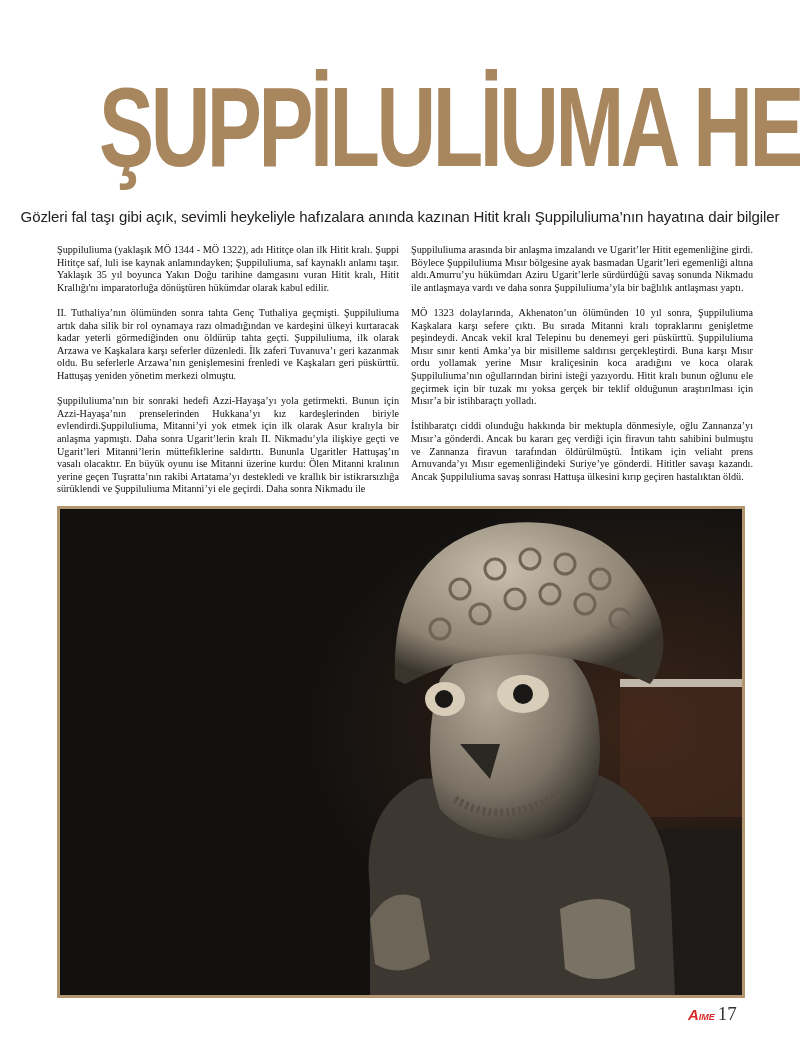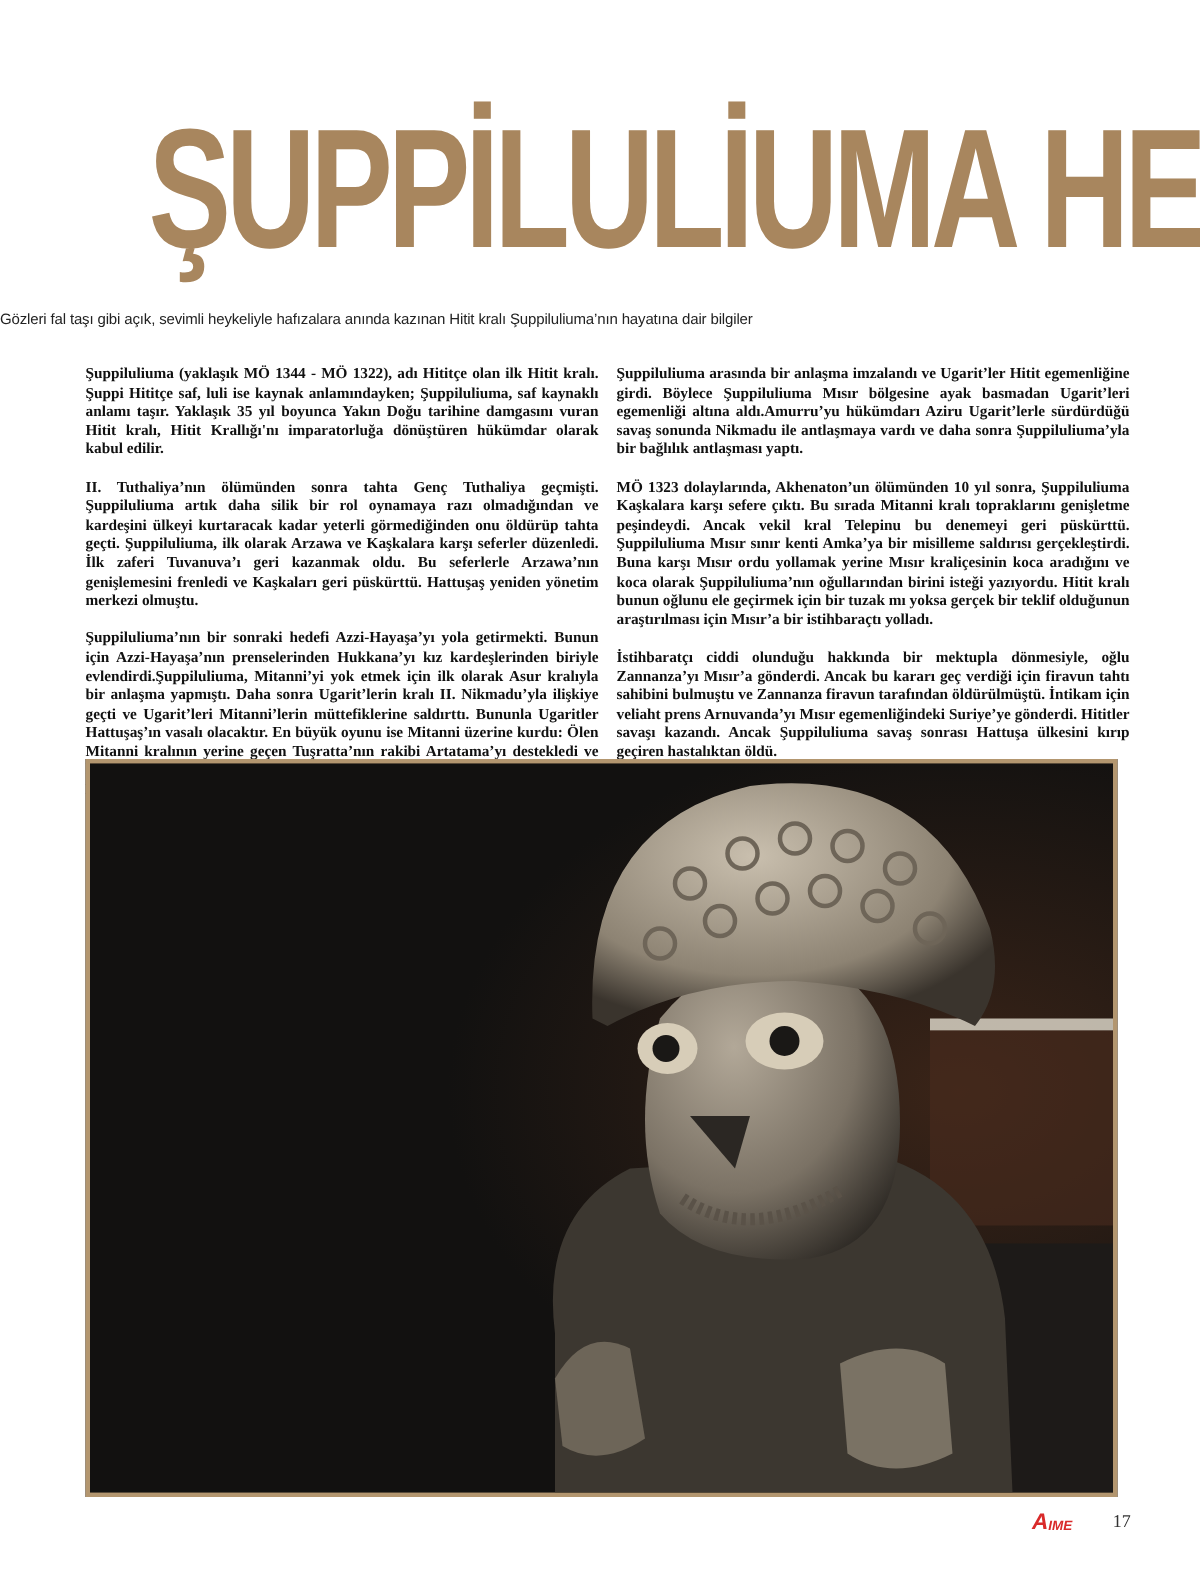--- a/index.html
+++ b/index.html
@@ -7,48 +7,48 @@
   .title {
     position: absolute; left: 50px; top: 44px; width: 700px; height: 140px;
     text-align: center;
     font-family: "Liberation Sans", sans-serif; font-weight: bold;
     color: #A8865E; font-size: 96px; line-height: 140px;
     letter-spacing: -4px;
     transform: scaleX(0.86) scaleY(1.18); transform-origin: center top;
     white-space: nowrap;
   }
   .subtitle {
-    position: absolute; left: 0; top: 208px; width: 800px; text-align: left;
-    font-family: "Liberation Sans", sans-serif; font-size: 10px; color: #222;
+    position: absolute; left: 0; top: 208px; width: 800px; text-align: center;
+    font-family: "Liberation Sans", sans-serif; font-size: 15px; color: #222;
     letter-spacing: -0.1px;
   }
   .col {
     position: absolute; top: 244px; width: 342px;
     font-family: "Liberation Serif", serif; font-size: 10.2px; line-height: 12.6px;
     color: #111; text-align: justify;
   }
-  .col p { margin: 0 0 12.6px 0; font-weight: bold; }
+  .col p { margin: 0 0 12.6px 0; }
   .col.left { left: 57px; }
   .col.right { left: 411px; }
   .photo-frame {
     position: absolute; left: 57px; top: 506px; width: 682px; height: 486px;
     border: 3px solid #B3966F; background: #121110; overflow: hidden;
   }
   .photo-frame svg { display: block; }
   .footer {
     position: absolute; left: 688px; top: 1002px; height: 24px;
     display: flex; align-items: center; gap: 3px;
   }
   .logo {
     font-family: "Liberation Sans", sans-serif; font-weight: bold; font-style: italic;
     color: #D92A2A; font-size: 9px; display: flex; align-items: flex-end;
   }
   .logo .big { font-size: 15px; line-height: 15px; }
   .page-num {
-    font-family: "Liberation Serif", serif; font-size: 12px; color: #333; margin-left: 24px;
+    font-family: "Liberation Serif", serif; font-size: 19px; color: #333;
   }
 </style>
 </head>
 <body>
 
 <div class="title">ŞUPPİLULİUMA HEYKELİ</div>
 <div class="subtitle">Gözleri fal taşı gibi açık, sevimli heykeliyle hafızalara anında kazınan Hitit kralı Şuppiluliuma’nın hayatına dair bilgiler</div>
 
 <div class="col left">
   <p>Şuppiluliuma (yaklaşık MÖ 1344 - MÖ 1322), adı Hititçe olan ilk Hitit kralı. Şuppi Hititçe saf, luli ise kaynak anlamındayken; Şuppiluliuma, saf kaynaklı anlamı taşır. Yaklaşık 35 yıl boyunca Yakın Doğu tarihine damgasını vuran Hitit kralı, Hitit Krallığı'nı imparatorluğa dönüştüren hükümdar olarak kabul edilir.</p>

